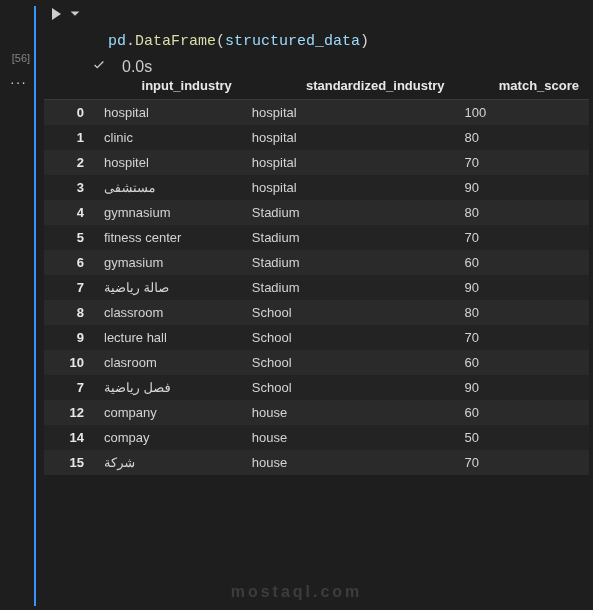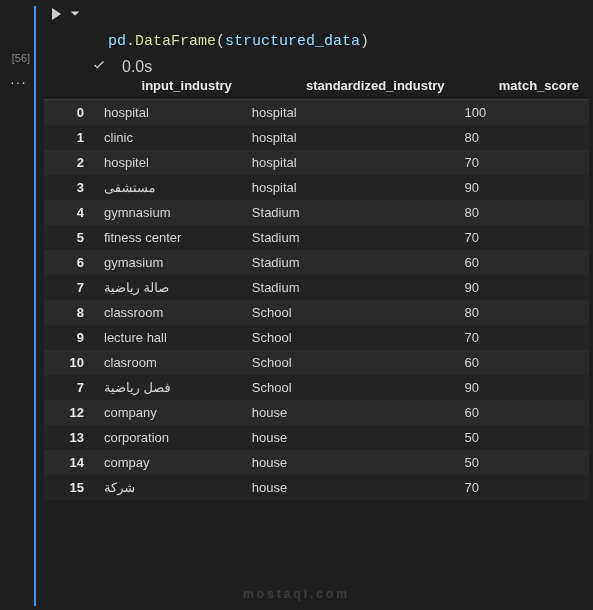--- a/index.html
+++ b/index.html
@@ -117,21 +117,21 @@
     left: 50%;
     bottom: 10px;
     transform: translateX(-50%);
     color: rgba(200,200,200,0.18);
     font-weight: 700;
     text-align: center;
     line-height: 1;
     pointer-events: none;
   }
   .watermark .wm-main { font-size: 28px; letter-spacing: 0.5px; }
-  .watermark .wm-sub { font-size: 12px; letter-spacing: 3px; margin-top:5px;}
+  .watermark .wm-sub { font-size: 16px; letter-spacing: 3px; margin-top:5px;}
 </style>
 </head>
 <body>
 
 <div class="gutter"></div>
 <div class="cell-bar"></div>
 
 <div class="cell-input-region">
   <div class="run-row">
     <span class="run-icon">
@@ -245,26 +245,20 @@
           <td>School</td>
           <td>90</td>
         </tr>
         <tr>
           <th>12</th>
           <td>company</td>
           <td>house</td>
           <td>60</td>
         </tr>
         <tr>
-          <th>13</th>
-          <td>corporation</td>
-          <td>house</td>
-          <td>50</td>
-        </tr>
-        <tr>
           <th>14</th>
           <td>compay</td>
           <td>house</td>
           <td>50</td>
         </tr>
         <tr>
           <th>15</th>
           <td>شركة</td>
           <td>house</td>
           <td>70</td>

